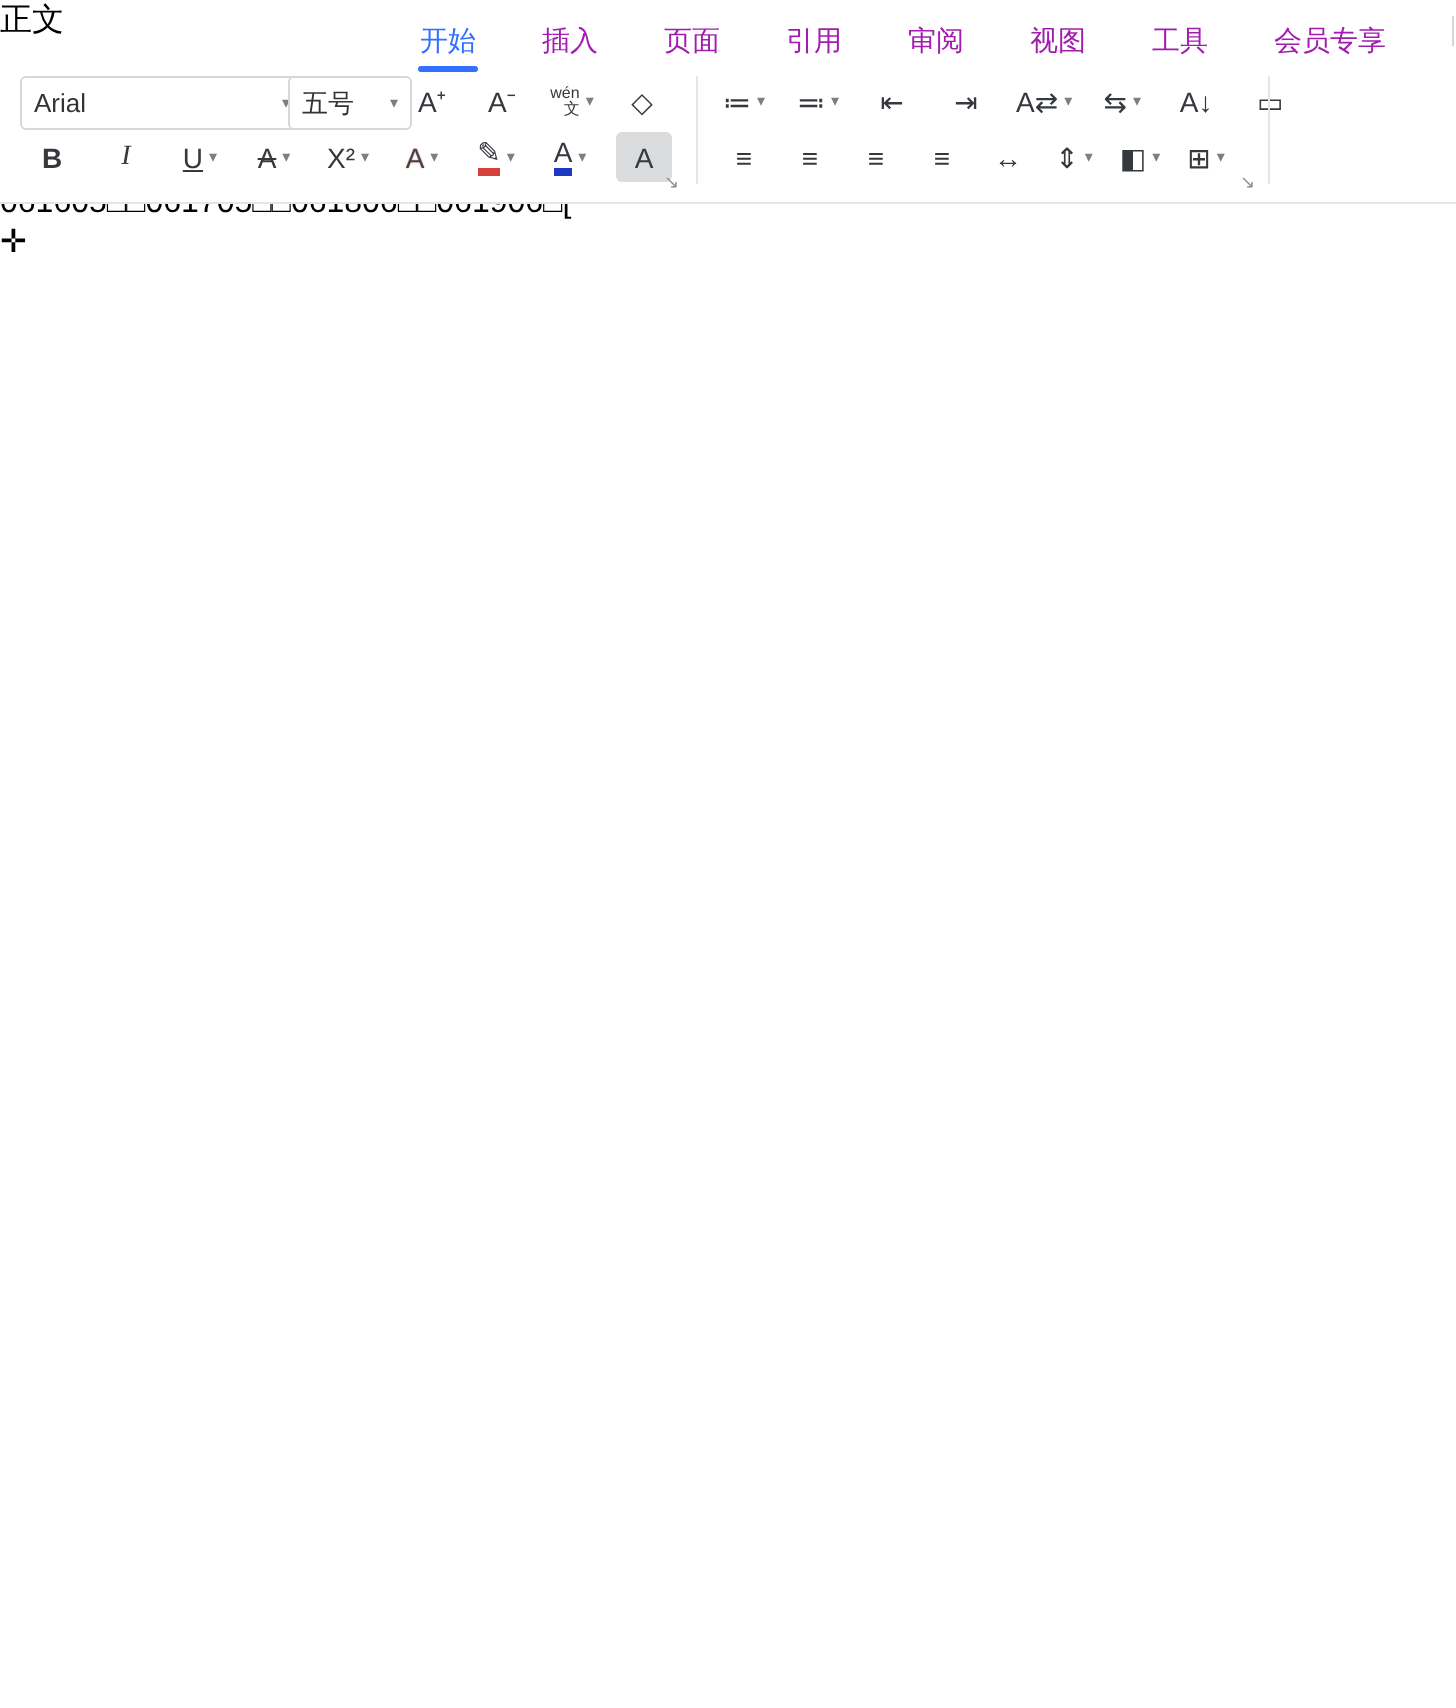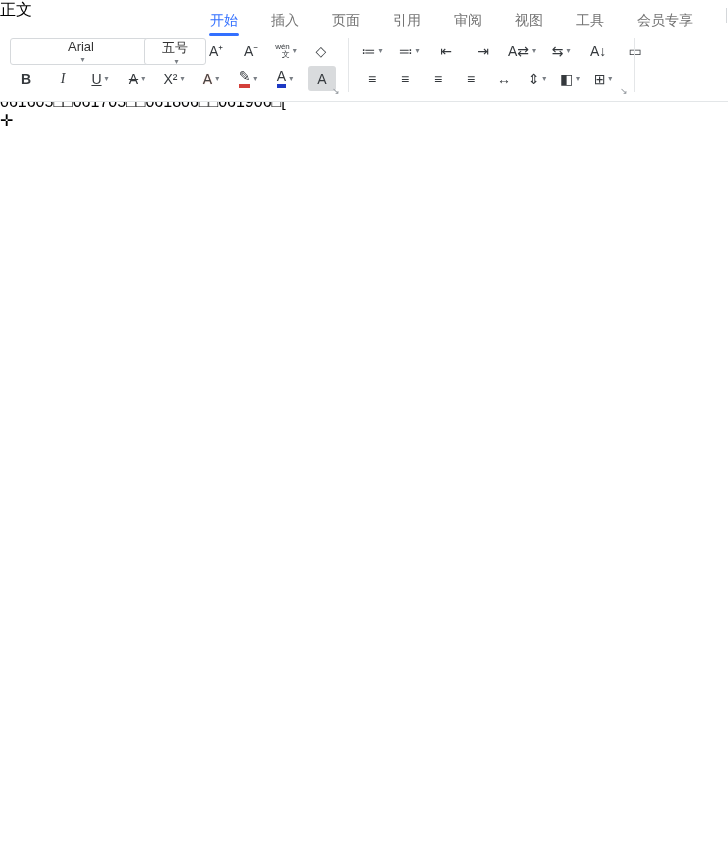--- a/index.html
+++ b/index.html
@@ -2,28 +2,28 @@
 <html><head>
 <meta charset="utf-8">
 <style>
   html,body{margin:0;padding:0;background:#fff;}
   .screen{position:relative;width:728px;height:854px;overflow:hidden;
           font-family:"Liberation Sans",sans-serif;background:#fff;}
   
   .ribbon{position:absolute;left:0;top:0;width:728px;height:101px;background:#fff;
           border-bottom:1px solid #e3e6e8;}
   .tabs{position:absolute;left:210px;top:0;height:30px;display:flex;gap:33px;align-items:flex-end;}
-  .tab{font-size:14px;color:#737373;white-space:nowrap;cursor:default;position:relative;}
+  .tab{font-size:14px;color:#a21caf;white-space:nowrap;cursor:default;position:relative;}
   .tab.active{color:#3370ff;}
   .tab.active::after{content:"";position:absolute;left:50%;transform:translateX(-50%);
           bottom:-6px;width:30px;height:3px;background:#3370ff;border-radius:2px;}
   .tab-divider{width:1px;height:15px;background:#d4d7da;align-self:center;}
   .select{position:absolute;height:25px;border:1px solid #d6d9dc;border-radius:3px;
           display:flex;align-items:center;justify-content:space-between;
-          padding:0 6px;font-size:13px;color:#333;background:#fff;flex-direction:column;}
+          padding:0 6px;font-size:13px;color:#333;background:#fff;}
   .caret{font-size:8px;color:#7a7f85;margin-left:3px;}
   .tbtn{height:25px;min-width:24px;display:inline-flex;align-items:center;justify-content:center;
         font-size:14px;color:#35393d;border-radius:3px;padding:0 2px;}
   .tbtn .glyph{line-height:1;}
   .trow{position:absolute;display:flex;align-items:center;gap:7px;}
   .group-divider{position:absolute;top:38px;width:1px;height:54px;background:#e4e6e8;}
   .launcher{position:absolute;font-size:9px;color:#8b9096;}
   [data-name="bold-button"] .glyph{font-weight:bold;}
   [data-name="italic-button"] .glyph{font-style:italic;font-family:"Liberation Serif",serif;}
   [data-name="underline-button"] .glyph{text-decoration:underline;}

